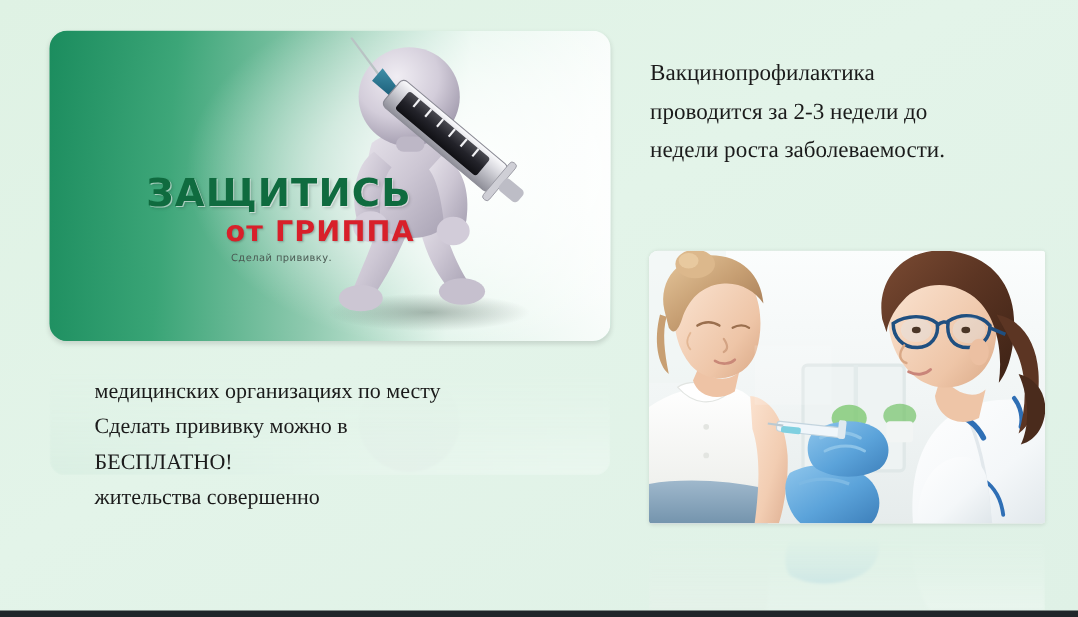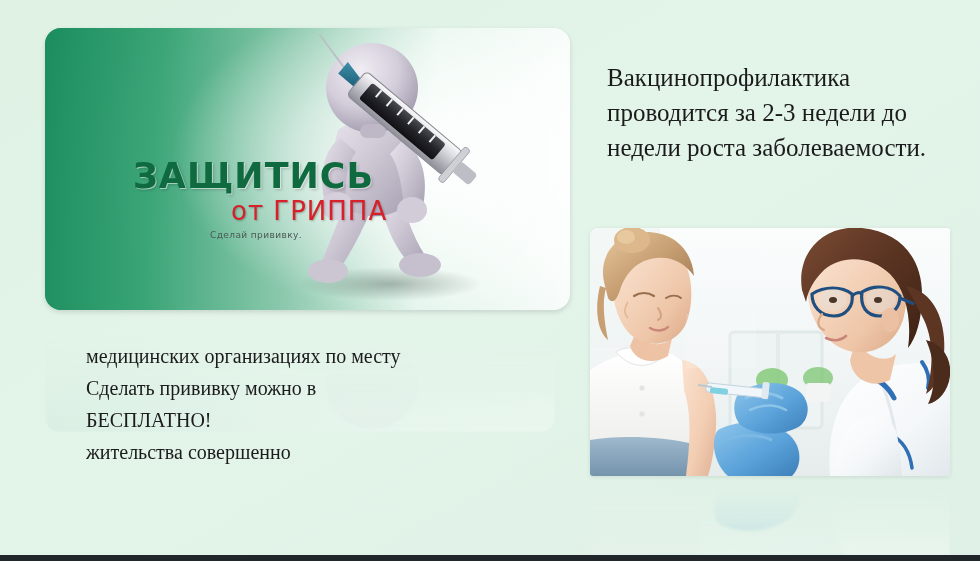--- a/index.html
+++ b/index.html
@@ -26,21 +26,20 @@
     background: #20262a;
   }
 
   
   .poster-wrap {
     position: absolute;
     left: 45px;
     top: 28px;
     width: 510px;
     height: 282px;
-    padding-left: 15px;
   }
   .poster {
     position: absolute;
     inset: 0;
     border-radius: 16px;
     overflow: hidden;
     background:
       radial-gradient(120% 130% at 82% 40%, #ffffff 0%, #f2fbf6 16%, #cfe9dc 38%, #69b794 62%, #2e9e6e 86%, #1f8c60 100%);
     box-shadow: 0 2px 5px rgba(0,0,0,0.13);
   }
@@ -67,27 +66,26 @@
     letter-spacing: 1px;
     color: #0f6b3f;
     text-shadow: 1px 1px 0 rgba(255,255,255,0.55), 2px 2px 3px rgba(0,0,0,0.18);
     white-space: nowrap;
   }
   .headline-sub {
     position: absolute;
     left: 160px;
     top: 168px;
     font-family: "DejaVu Sans", sans-serif;
-    font-weight: normal;
+    font-weight: bold;
     font-size: 26px;
     letter-spacing: 1px;
     color: #d8202a;
     text-shadow: 1px 1px 2px rgba(0,0,0,0.25);
     white-space: nowrap;
-    margin-left: 26px;
   }
   .headline-tag {
     position: absolute;
     left: 165px;
     top: 202px;
     font-family: "DejaVu Sans", sans-serif;
     font-size: 9px;
     letter-spacing: 0.4px;
     color: #4a5a53;
     white-space: nowrap;
@@ -129,26 +127,25 @@
     bottom: -150px;
     width: 295px;
     height: 276px;
     opacity: 0.5;
   }
 
   
   .text-right {
     position: absolute;
     left: 591px;
-    top: 60px;
+    top: 49px;
     width: 350px;
-    font-size: 25px;
+    font-size: 21px;
     line-height: 35px;
     color: #1b1b1b;
-    margin-left: 16px;
   }
 
   
   .text-left {
     position: absolute;
     left: 86px;
     top: 340px;
     width: 420px;
     font-size: 20px;
     line-height: 32px;

